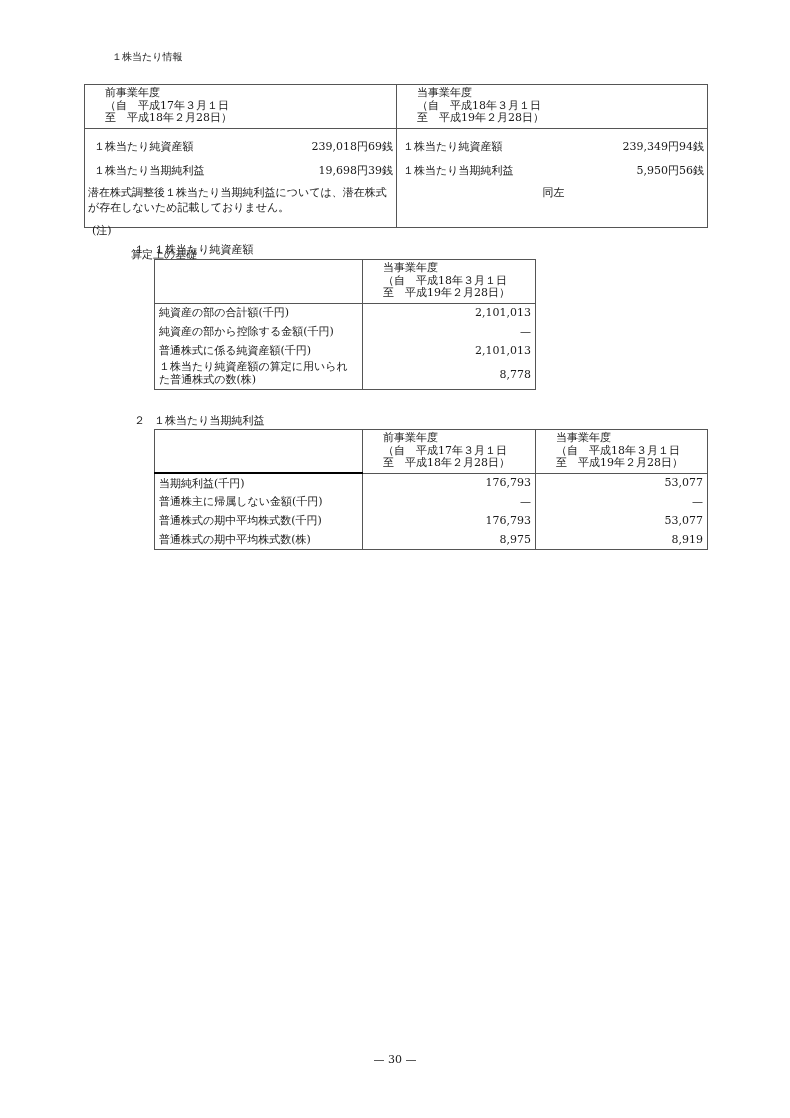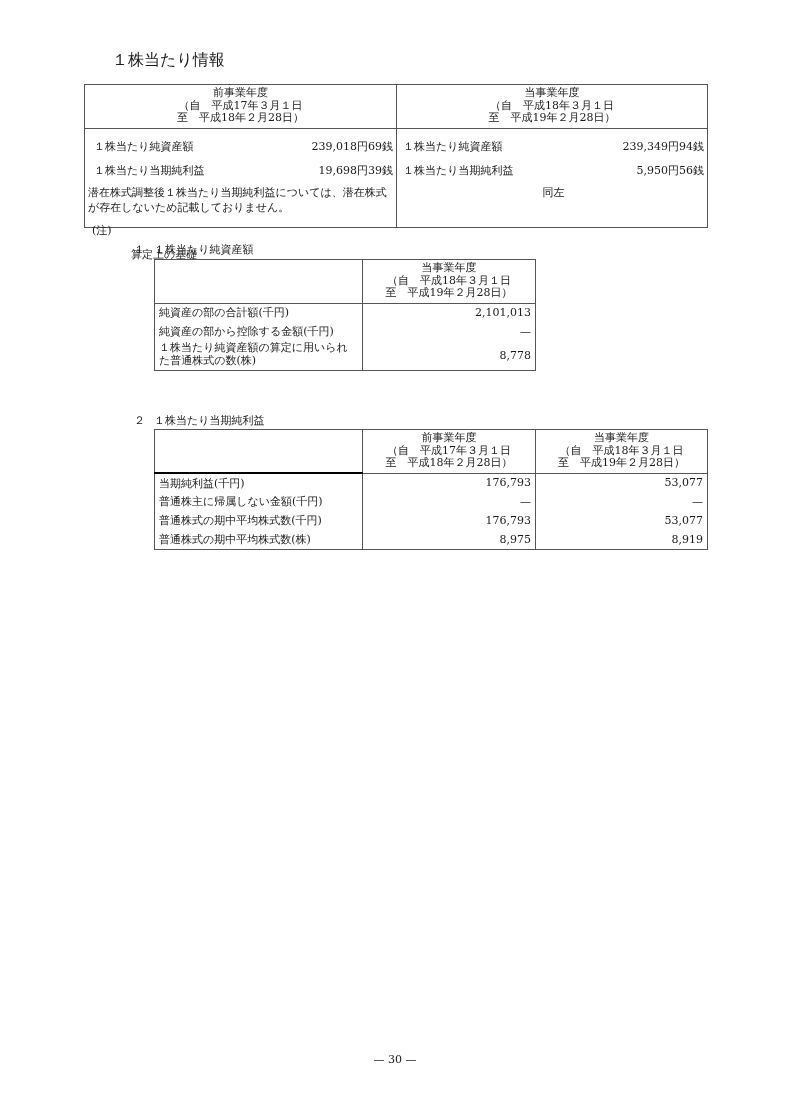--- a/index.html
+++ b/index.html
@@ -1,23 +1,23 @@
 <!DOCTYPE html>
 <html><head>
 <meta charset="utf-8">
 <style>
   html, body { margin: 0; padding: 0; background: #ffffff; }
   body { width: 790px; height: 1118px; position: relative; font-family: "DejaVu Serif", "Liberation Serif", serif; color: #1a1a1a; font-size: 11px; }
   .abs { position: absolute; }
   table { border-collapse: collapse; position: absolute; table-layout: fixed; }
   td { border: 1px solid #555; padding: 0 4px; vertical-align: middle; line-height: 15px; font-size: 11px; }
-  .hdr { text-align: center; line-height: 12.5px; padding: 2px 8px 3px; }
+  .hdr { text-align: left; line-height: 12.5px; padding: 2px 20px 3px; }
   .num { text-align: right; white-space: nowrap; }
   .row-flex { display: flex; justify-content: space-between; align-items: center; height: 24px; }
-  .section-title { font-size: 16px; }
+  .section-title { font-size: 10px; }
   .txt { white-space: nowrap; }
   .page-num { left: 0; width: 790px; text-align: center; top: 1053px; font-size: 11px; }
   .noborder-inner { border-top: none; border-bottom: none; }
 </style>
 </head>
 <body>
 
 <div class="abs section-title" style="left:112px; top:50px;">１株当たり情報</div>
 
 <table style="left:84px; top:84px; width:623px;">
@@ -86,20 +86,24 @@
     </td>
   </tr>
   <tr style="height:19px;margin-left:48px;">
     <td class="noborder-inner" style="border-top:1px solid #555;">純資産の部の合計額(千円)</td>
     <td class="num noborder-inner" style="border-top:1px solid #555;">2,101,013</td>
   </tr>
   <tr style="height:19px;">
     <td class="noborder-inner">純資産の部から控除する金額(千円)</td>
     <td class="num noborder-inner">—</td>
   </tr>
+  <tr style="height:19px;">
+    <td class="noborder-inner">普通株式に係る純資産額(千円)</td>
+    <td class="num noborder-inner">2,101,013</td>
+  </tr>
   <tr style="height:29px;">
     <td style="border-top:none; line-height:12.5px; padding-top:1px; padding-bottom:2px;">１株当たり純資産額の算定に用いられた普通株式の数(株)</td>
     <td class="num" style="border-top:none;">8,778</td>
   </tr>
 </tbody>
   </table>
 
 <div class="abs txt" style="left:134px; top:413px;">２</div>
 <div class="abs txt" style="left:154px; top:413px;">１株当たり当期純利益</div>
 

